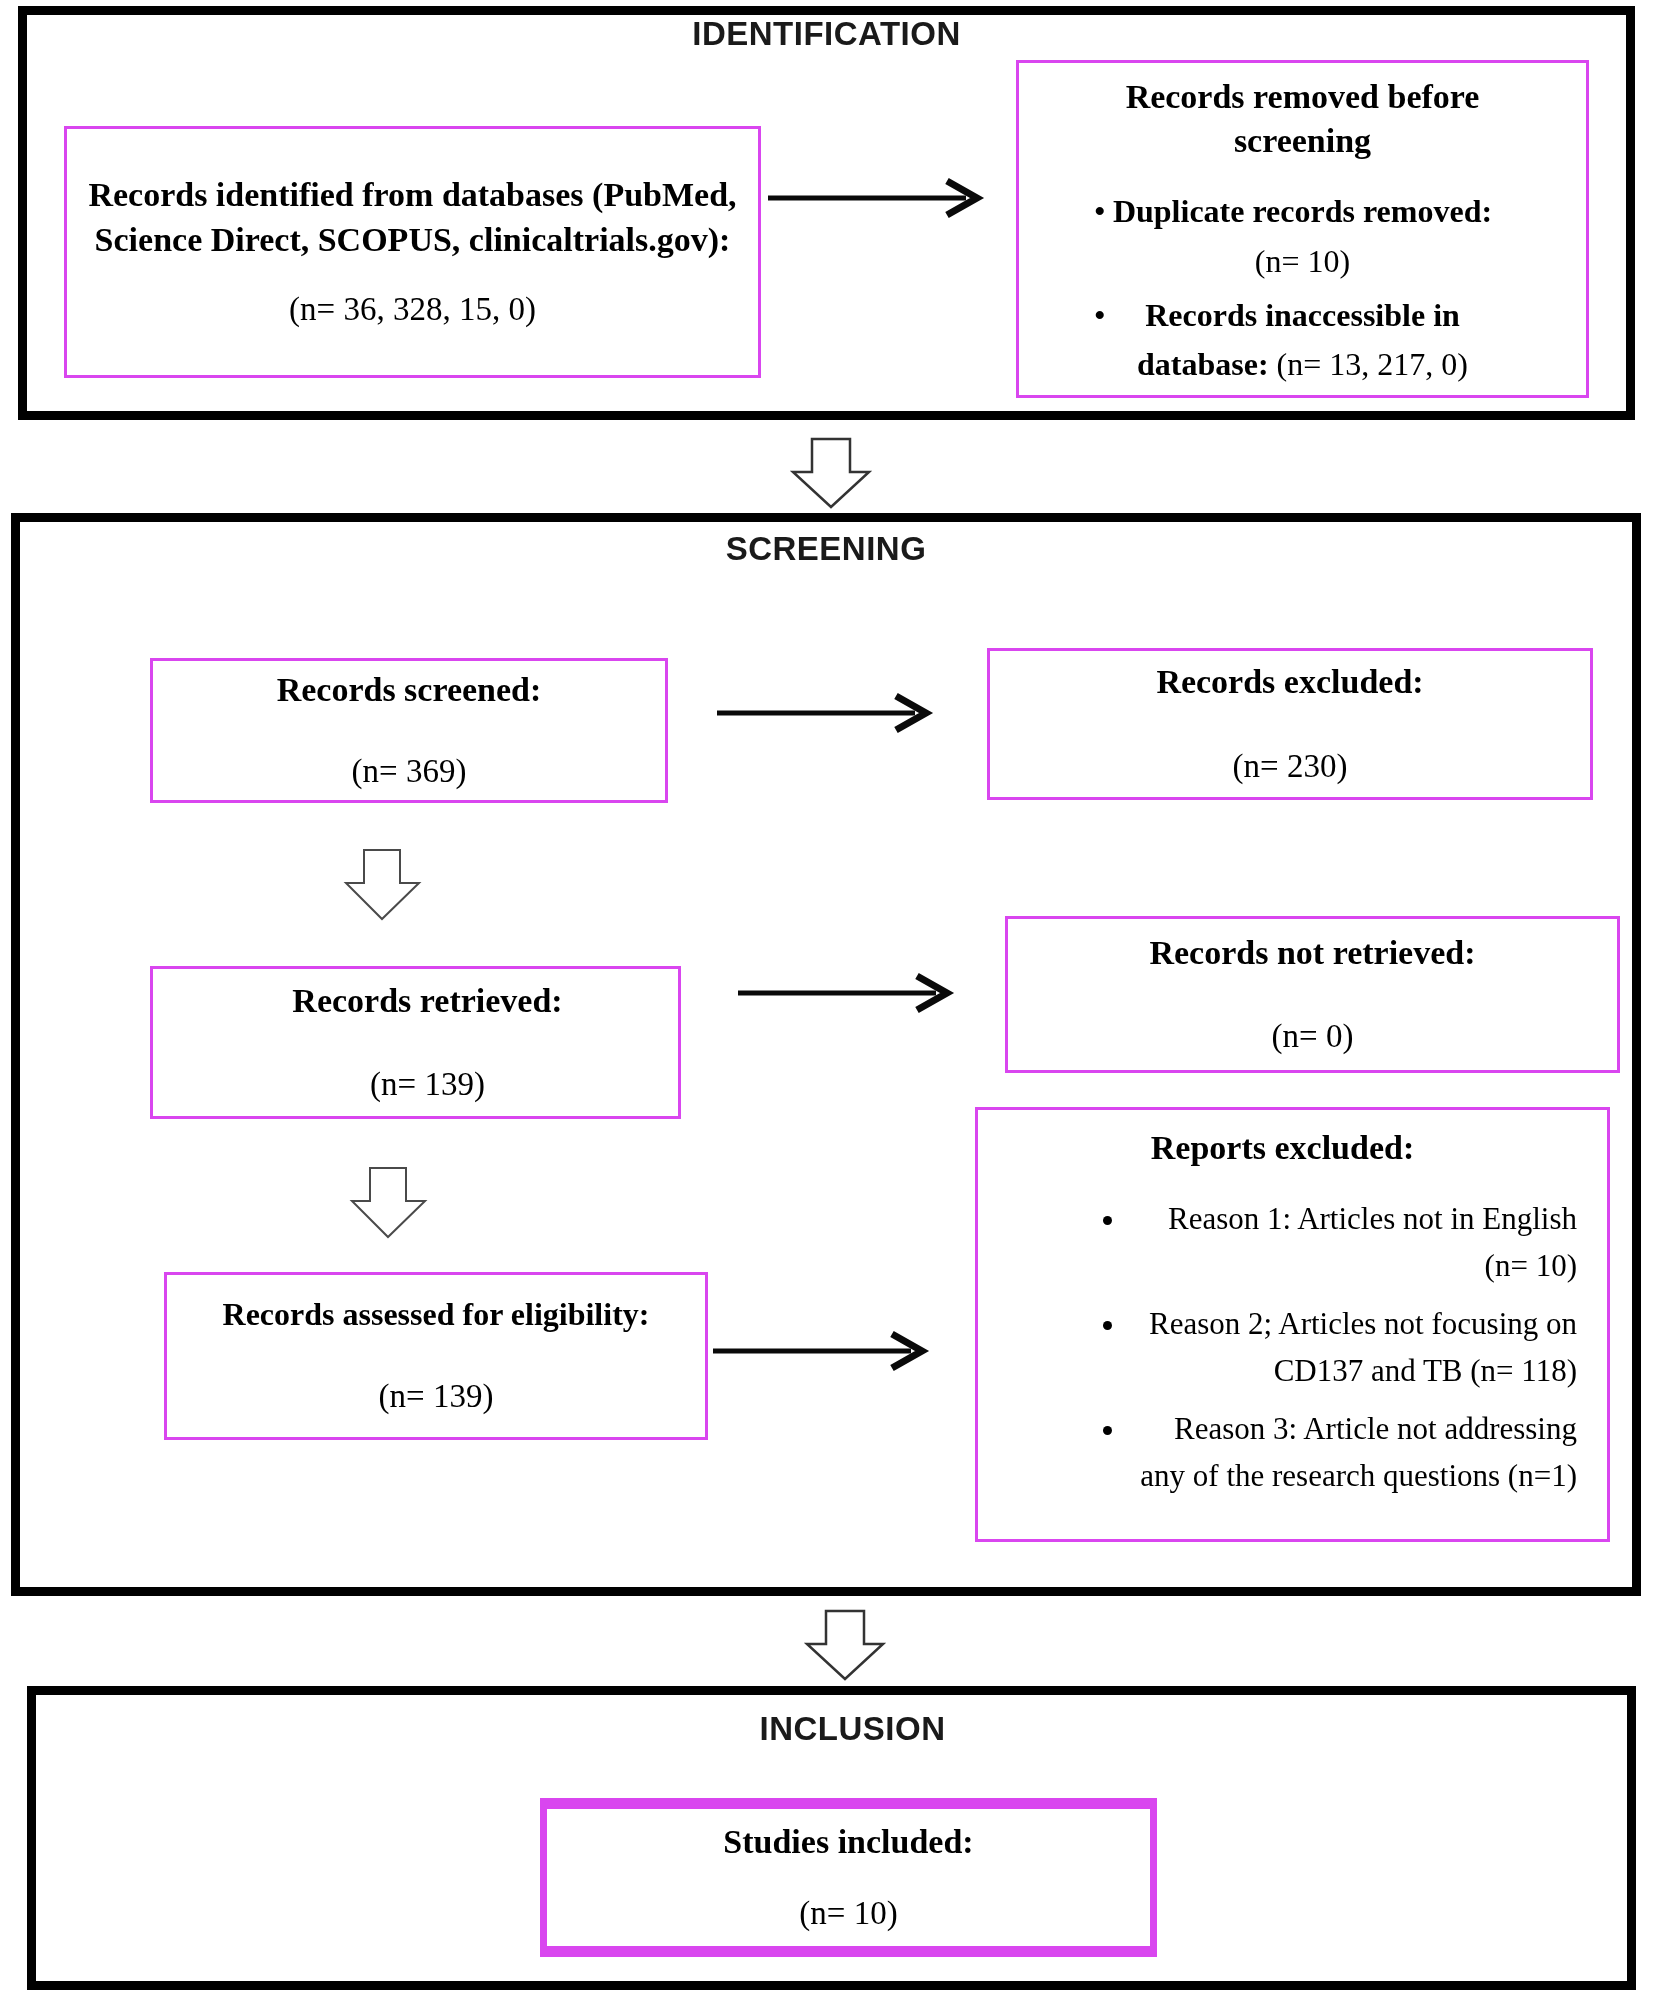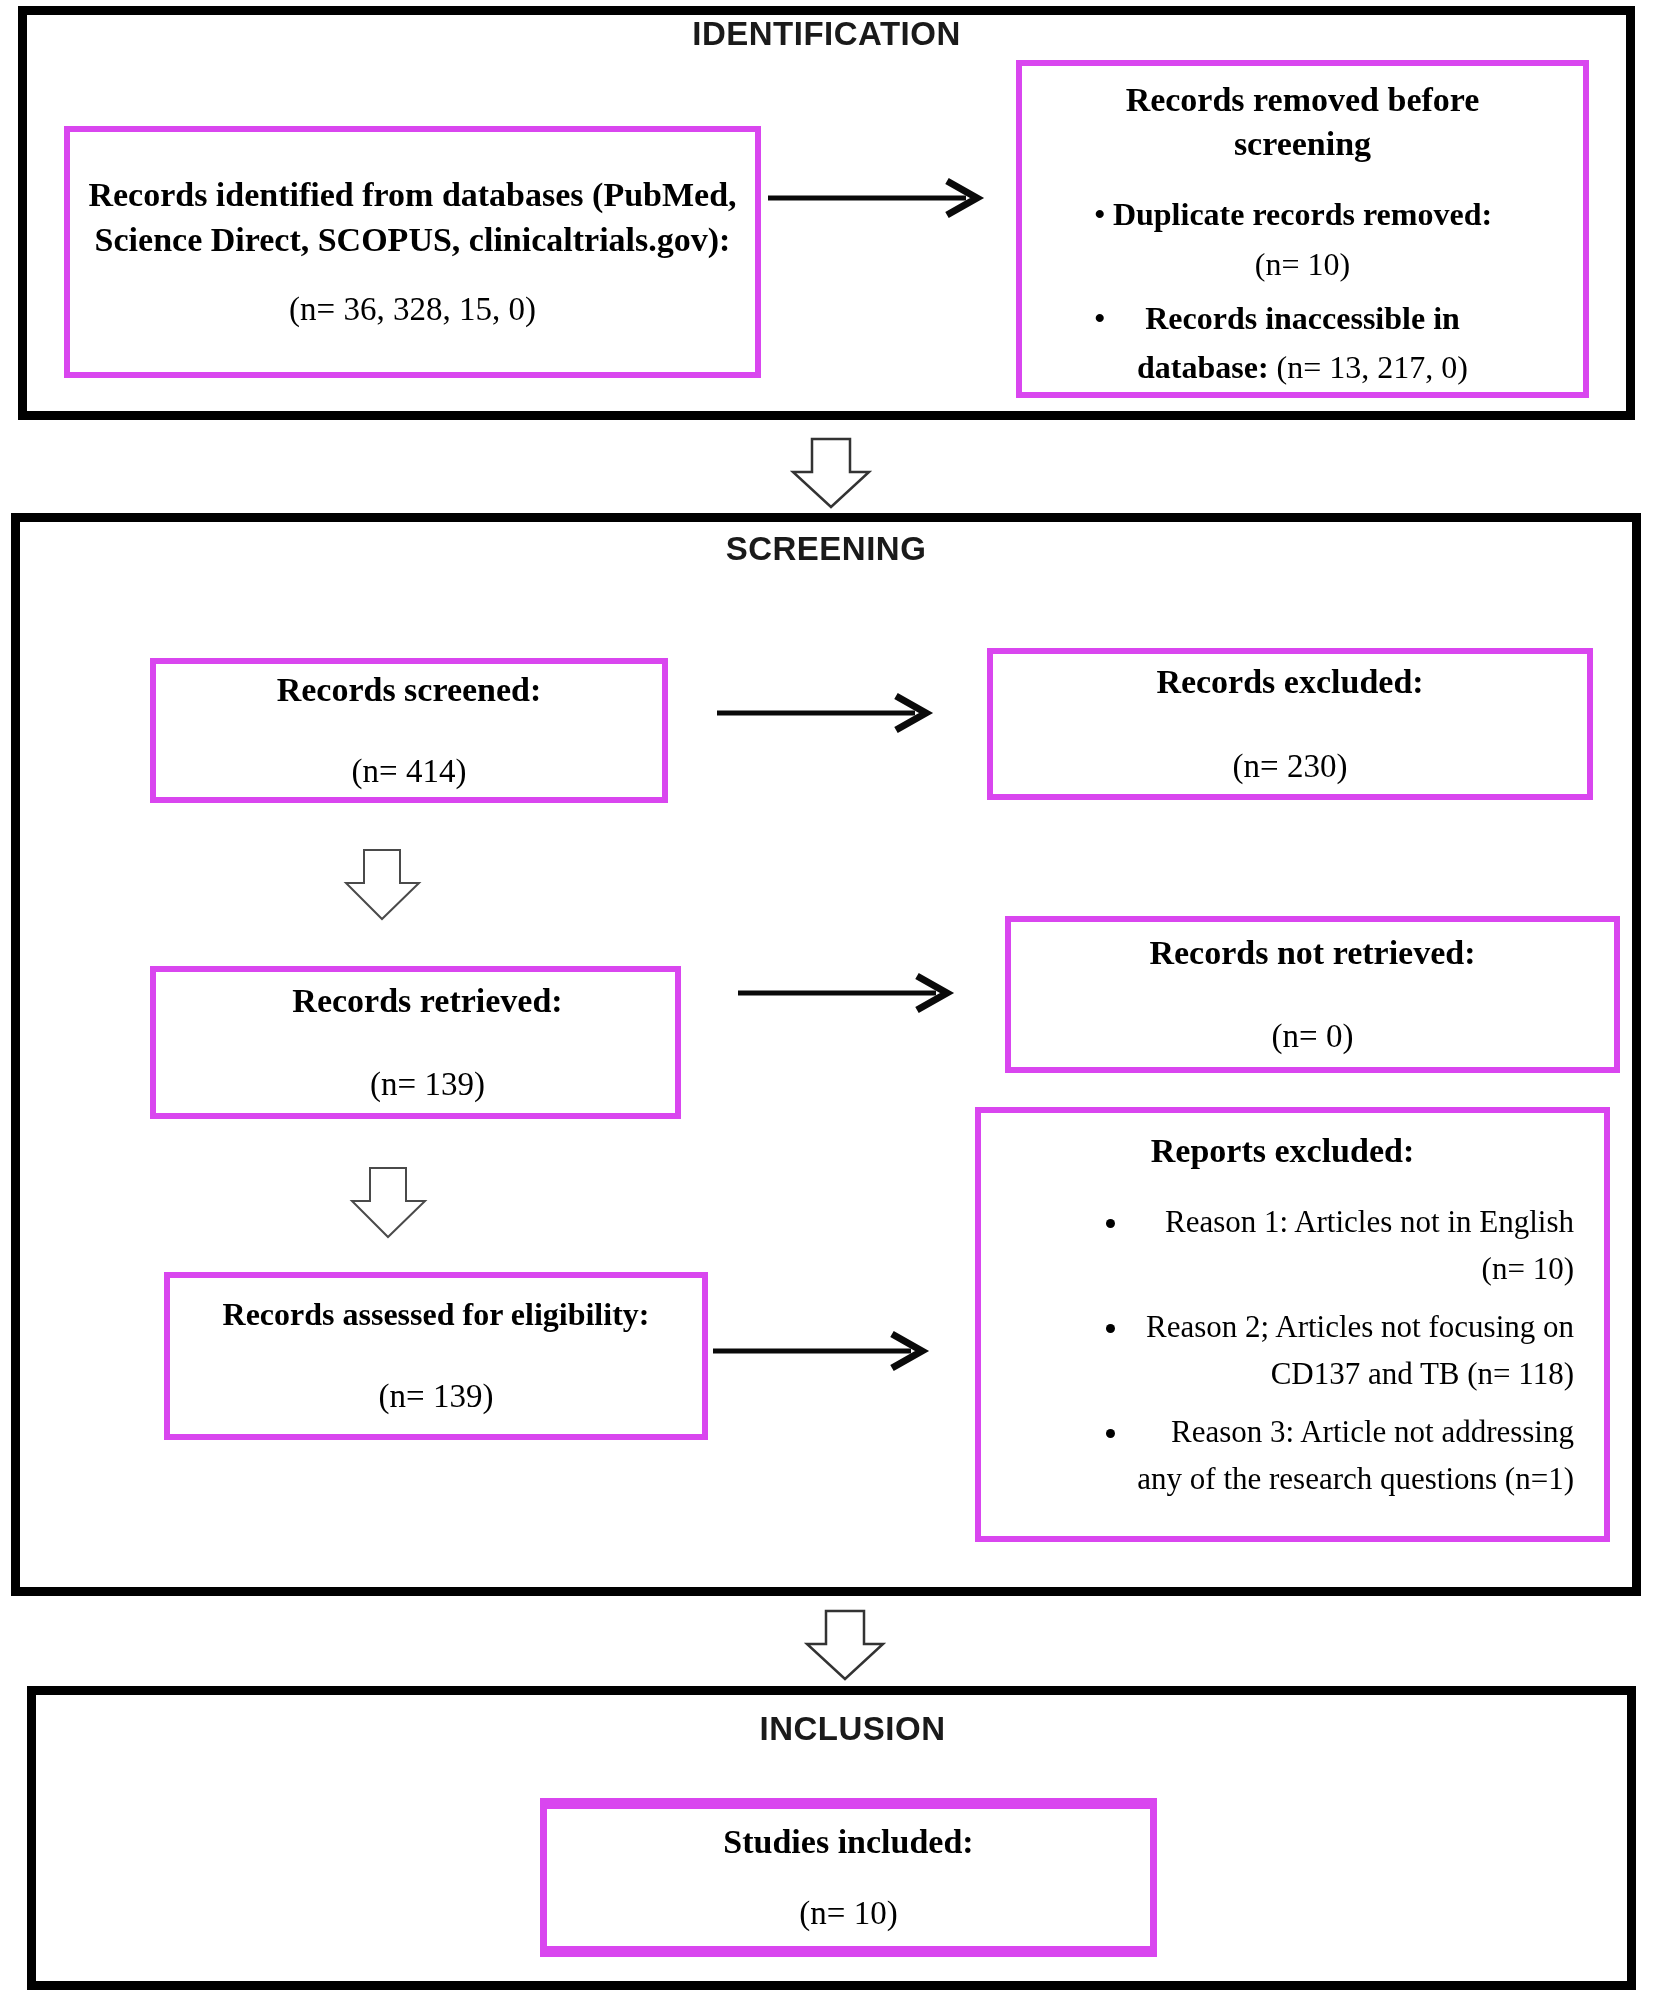--- a/index.html
+++ b/index.html
@@ -18,21 +18,21 @@
     background:#fff;
   }
   .sec-label{
     position:absolute;left:0;right:0;text-align:center;
     font-family:"Liberation Sans", sans-serif;
     font-weight:bold;font-size:33px;letter-spacing:0.5px;color:#1a1a1a;
   }
   .box{
     position:absolute;
     box-sizing:border-box;
-    border:6px solid #d946ef;
+    border:3px solid #d946ef;
     background:#fff;
     display:flex;flex-direction:column;
     justify-content:center;align-items:center;
     text-align:center;
     padding:0 16px;
   }
   .box .title{font-weight:bold;font-size:34px;line-height:1.3;}
   .box .count{font-weight:normal;font-size:33px;line-height:1.3;}
   .arrow-svg{position:absolute;overflow:visible;}
   
@@ -88,21 +88,21 @@
 
   <svg class="arrow-svg" style="left:792px;top:438px;" width="78" height="70" viewBox="0 0 78 70">
     <polygon points="20,1 58,1 58,34 77,34 39,69 1,34 20,34" fill="#ffffff" stroke="#333333" stroke-width="2.5"></polygon>
   </svg>
 
   <section class="outer" style="left:11px;top:513px;width:1630px;height:1083px;">
     <div class="sec-label" style="top:8px;">SCREENING</div>
 
     <div class="box" id="boxC">
       <div class="title">Records screened:</div>
-      <div class="count">(n= 414)</div>
+      <div class="count">(n= 369)</div>
     </div>
 
     <svg class="arrow-svg" style="left:697px;top:169px;" width="215" height="44">
       <line x1="0" y1="22" x2="198" y2="22" stroke="#0a0a0a" stroke-width="5"></line>
       <polyline points="179,5 209,22 179,39" fill="none" stroke="#0a0a0a" stroke-width="7"></polyline>
     </svg>
 
     <div class="box" id="boxD">
       <div class="title">Records excluded:</div>
       <div class="count">(n= 230)</div>

